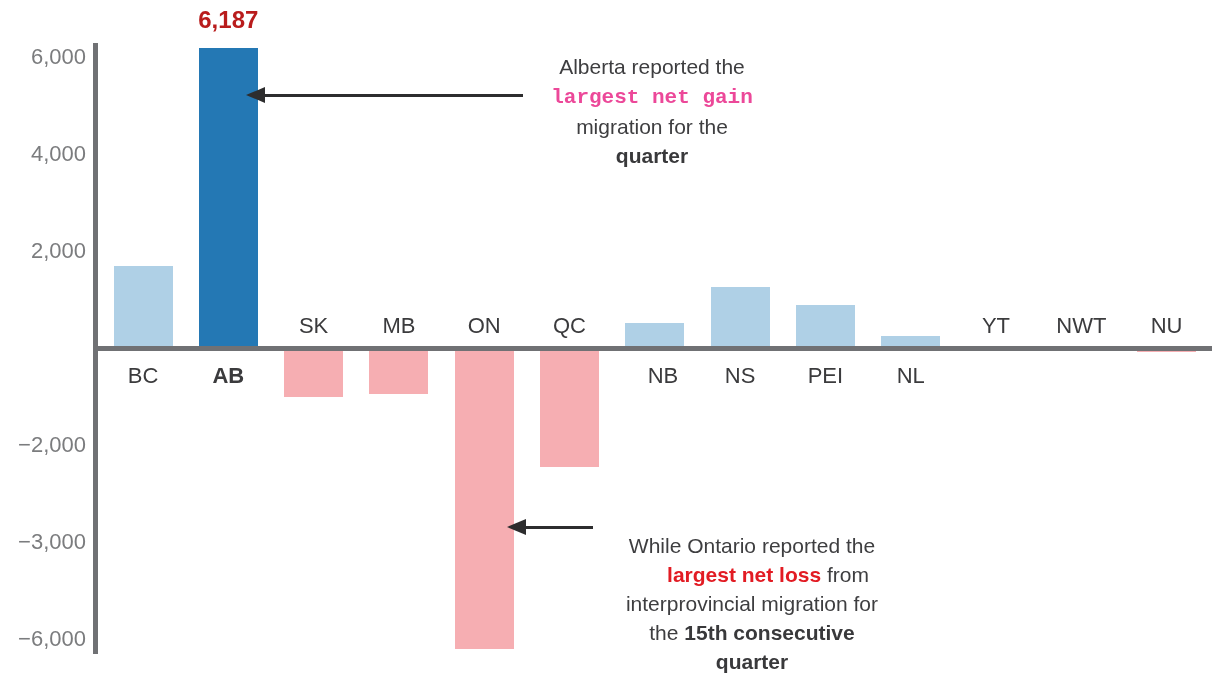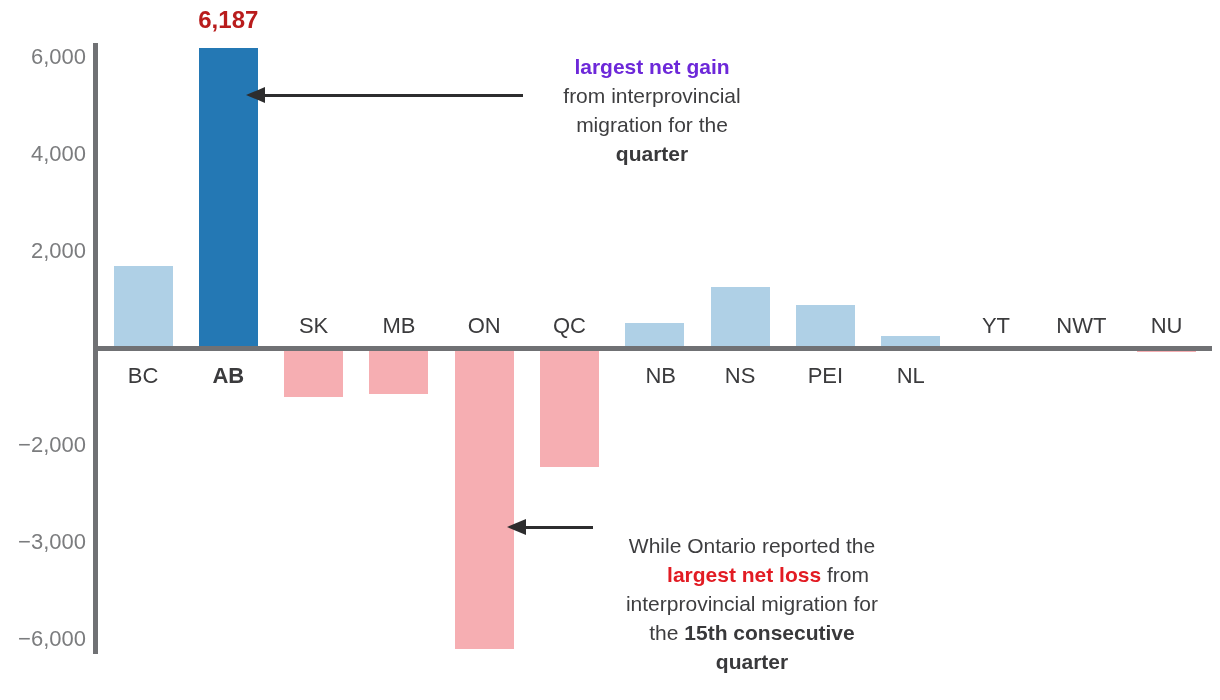--- a/index.html
+++ b/index.html
@@ -56,21 +56,21 @@
   }
   .annotation{
     position:absolute;
     text-align:center;
     font-size:21px;
     line-height:29px;
     color:#3e3e40;
     z-index:7;
   }
   .seg-bold{font-weight:bold;color:#39393b;}
-  .seg-gain{font-weight:bold;color:#6d28d9;}
+  .seg-gain{font-weight:bold;color:#ec4899;font-family:Liberation Mono, monospace;}
   .seg-loss{font-weight:bold;color:#e21b23;margin-left:32px;}
   .arrow-line{
     position:absolute;
     height:3px;
     background:#2d2d2e;
     z-index:6;
   }
   .arrow-head{
     position:absolute;
     width:0;height:0;
@@ -108,41 +108,41 @@
       <div class="bar" style="left: 881.2px; width: 59px; top: 335.875px; height: 12.125px; background: rgb(175, 208, 230);"></div>
       <div class="bar" style="left: 1137.1px; width: 59px; top: 348px; height: 4.365px; background: rgb(246, 174, 178);"></div>
     </div>
   <div id="catLabels">
       <div class="cat-label" style="left: 143px; top: 363px;">BC</div>
       <div class="cat-label bold" style="left: 228.3px; top: 363px;">AB</div>
       <div class="cat-label" style="left: 313.6px; top: 313px;">SK</div>
       <div class="cat-label" style="left: 398.9px; top: 313px;">MB</div>
       <div class="cat-label" style="left: 484.2px; top: 313px;">ON</div>
       <div class="cat-label" style="left: 569.5px; top: 313px;">QC</div>
-      <div class="cat-label" style="left: 631px; top: 363px; text-align: right;">NB</div>
+      <div class="cat-label" style="left: 663px; top: 363px;">NB</div>
       <div class="cat-label" style="left: 740.1px; top: 363px;">NS</div>
       <div class="cat-label" style="left: 825.4px; top: 363px;">PEI</div>
       <div class="cat-label" style="left: 910.7px; top: 363px;">NL</div>
       <div class="cat-label" style="left: 996px; top: 313px;">YT</div>
       <div class="cat-label" style="left: 1081.3px; top: 313px;">NWT</div>
       <div class="cat-label" style="left: 1166.6px; top: 313px;">NU</div>
     </div>
   <div id="valueLabels">
       <div class="value-label" style="left: 228.3px; top: 5.9305px;">6,187</div>
     </div>
 
   <div class="arrow-line" style="left:260px;top:93.5px;width:263px;"></div>
   <div class="arrow-head" style="left:246px;top:87px;"></div>
 
   <div class="arrow-line" style="left:521px;top:525.5px;width:72px;"></div>
   <div class="arrow-head" style="left:507px;top:519px;"></div>
 
   <div class="annotation" id="annAlberta" style="left:482px;top:52px;width:340px;">
+      <div><span>Alberta reported the</span></div>
       <div><span class="seg-gain">largest net gain</span></div>
-      <div><span>from interprovincial</span></div>
       <div><span>migration for the</span></div>
       <div><span class="seg-bold">quarter</span></div>
     </div>
   <div class="annotation" id="annOntario" style="left:567px;top:531px;width:370px;">
       <div><span>While Ontario reported the</span></div>
       <div><span class="seg-loss">largest net loss</span><span> from</span></div>
       <div><span>interprovincial migration for</span></div>
       <div><span>the </span><span class="seg-bold">15th consecutive</span></div>
       <div><span class="seg-bold">quarter</span></div>
     </div>

